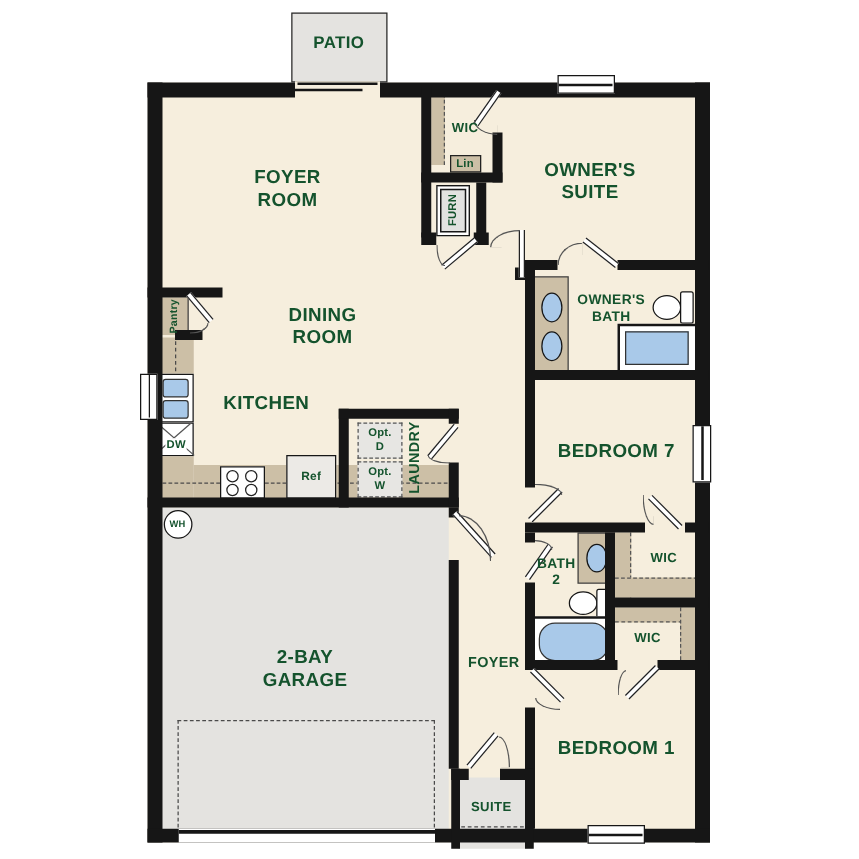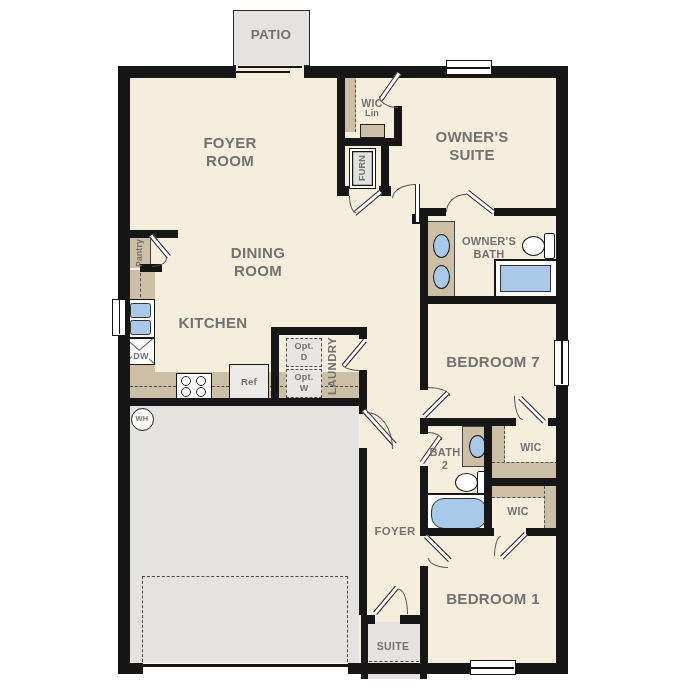--- a/index.html
+++ b/index.html
@@ -6,21 +6,21 @@
   #plan{position:relative;width:687px;height:687px;background:#ffffff;overflow:hidden;
         font-family:"Liberation Sans",sans-serif;}
   .abs{position:absolute;}
   .wall{position:absolute;background:#161616;}
   .floor{position:absolute;background:#f6eedd;}
   .slab{position:absolute;background:#e4e3e0;}
   .tan{position:absolute;background:#ccbfa6;}
   .fix{position:absolute;background:#ffffff;border:1.6px solid #161616;box-sizing:border-box;}
   .blue{position:absolute;background:#a9c9e9;border:1.2px solid #333;box-sizing:border-box;}
   .win{position:absolute;background:#ffffff;border:1.6px solid #161616;box-sizing:border-box;}
-  .lbl{position:absolute;transform:translate(-50%,-50%);font-weight:bold;color:#737373;
+  .lbl{position:absolute;transform:translate(-50%,-50%);font-weight:bold;color:#14532d;
        white-space:pre-line;text-align:center;line-height:1.22;letter-spacing:.3px;}
   .big{font-size:15px;}
   .med{font-size:11.5px;}
   .sm{font-size:10.5px;}
   .tiny{font-size:9px;letter-spacing:.2px;}
   .vert{writing-mode:vertical-rl;transform:translate(-50%,-50%) rotate(180deg);}
   .dash{position:absolute;border:0;border-top:1.4px dashed #4a4a4a;}
   .dashv{position:absolute;border:0;border-left:1.4px dashed #4a4a4a;}
   .leaf{position:absolute;width:3.4px;background:#fff;border-left:1.3px solid #222;
         border-right:1.3px solid #222;transform-origin:0 0;}
@@ -201,21 +201,21 @@
   <div class="leaf" style="left:424px;top:538px;height:34px;transform:rotate(-45deg);"></div>
   <div class="arc arc-bl" style="left:428px;top:558px;width:20px;height:10px;"></div>
 
   <div class="leaf" style="left:524px;top:532px;height:34px;transform:rotate(45deg);"></div>
   <div class="arc arc-tl" style="left:494px;top:536px;width:7px;height:20px;"></div>
 
   <div class="lbl big" style="left:271px;top:35px;font-size:13.5px;">PATIO</div>
   <div class="lbl big" style="left:230px;top:152px;">FOYER
 ROOM</div>
   <div class="lbl sm" style="left:372px;top:103px;">WIC</div>
-  <div class="lbl tiny" style="left:372px;top:113px;">Lin</div>
+  <div class="lbl tiny" style="left:372px;top:131px;">Lin</div>
   <div class="lbl tiny vert" style="left:362px;top:168px;">FURN</div>
   <div class="lbl big" style="left:472px;top:146px;">OWNER'S
 SUITE</div>
   <div class="lbl big" style="left:258px;top:262px;">DINING
 ROOM</div>
   <div class="lbl tiny vert" style="left:139px;top:253px;font-size:8.5px;">Pantry</div>
   <div class="lbl big" style="left:213px;top:323px;text-align:center;">KITCHEN</div>
   <div class="lbl tiny" style="left:141px;top:356px;background:#fff;padding:0 1px;">DW</div>
   <div class="lbl tiny" style="left:249px;top:382px;font-size:9.5px;">Ref</div>
   <div class="lbl tiny" style="left:142px;top:419px;font-size:7.5px;">WH</div>
@@ -224,17 +224,19 @@
   <div class="lbl med vert" style="left:332px;top:366px;">LAUNDRY</div>
   <div class="lbl tiny" style="left:304px;top:352px;">Opt.
 D</div>
   <div class="lbl tiny" style="left:304px;top:383px;">Opt.
 W</div>
   <div class="lbl big" style="left:493px;top:362px;">BEDROOM 7</div>
   <div class="lbl med" style="left:445px;top:459px;font-size:11px;">BATH
 2</div>
   <div class="lbl sm" style="left:531px;top:447px;">WIC</div>
   <div class="lbl sm" style="left:518px;top:511px;">WIC</div>
+  <div class="lbl big" style="left:244px;top:536px;">2-BAY
+GARAGE</div>
   <div class="lbl med" style="left:395px;top:531px;">FOYER</div>
   <div class="lbl big" style="left:493px;top:599px;">BEDROOM 1</div>
   <div class="lbl sm" style="left:393px;top:646px;">SUITE</div>
 
 </div>
 
 </body></html>

